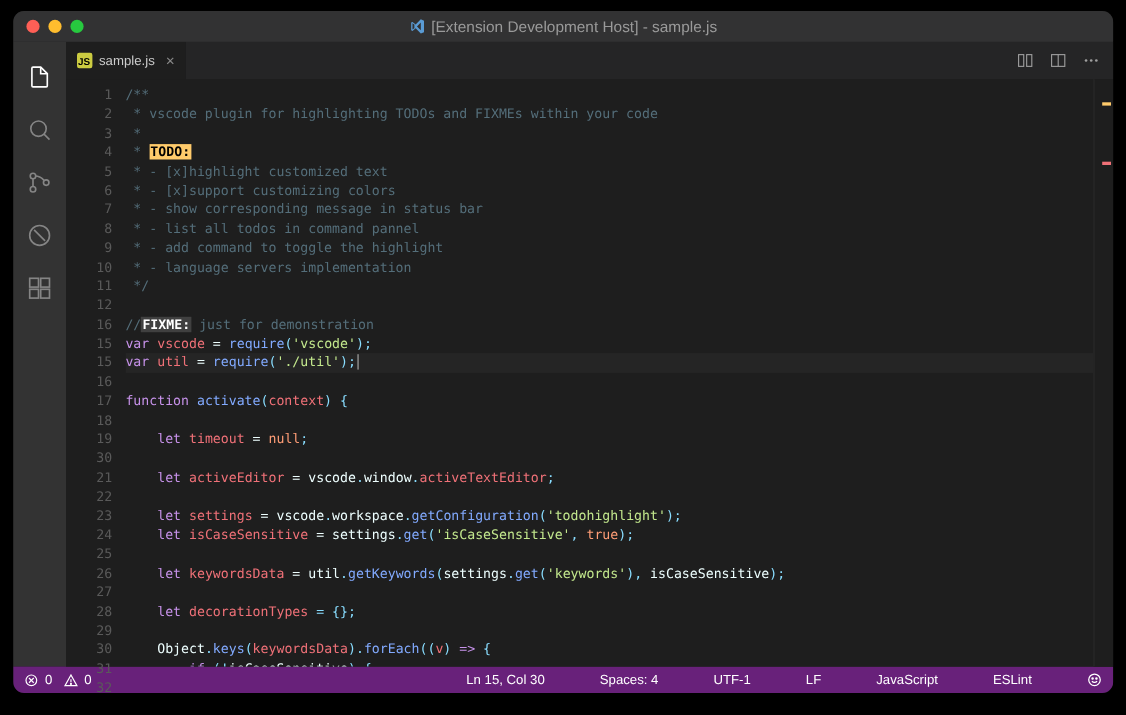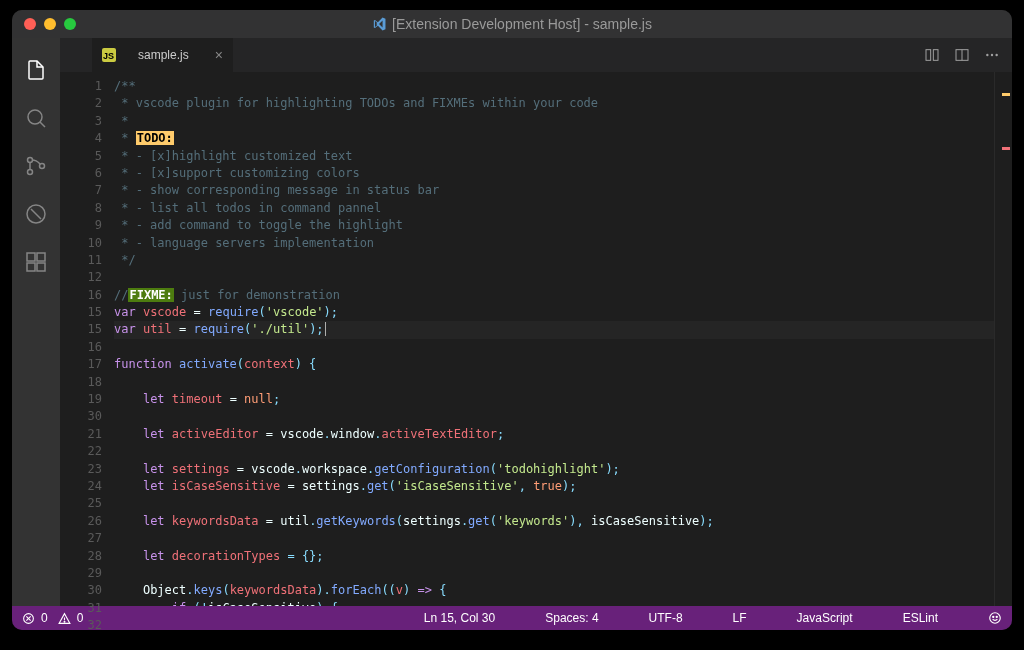--- a/index.html
+++ b/index.html
@@ -17,42 +17,42 @@
   .titletext { position:absolute; left:50%; transform:translateX(-50%); color:#9a9a9a; font-size:14px; display:flex; align-items:center; gap:6px; }
   .vsicon { width:14px; height:14px; display:inline-block; }
   .body { flex:1; display:flex; min-height:0; }
   .activitybar {
     width:48px; background:#333333; display:flex; flex-direction:column; align-items:center; padding-top:8px; flex-shrink:0;
   }
   .activitybar .aicon { color:#858585; margin:12px 0; cursor:pointer; }
   .activitybar .aicon.active { color:#fff; }
   .main { flex:1; display:flex; flex-direction:column; min-width:0; }
   .tabbar { height:34px; background:#252526; display:flex; align-items:stretch; }
-  .tab { background:#1e1e1e; display:flex; align-items:center; padding:0 10px; gap:22px; font-size:12px; color:#ccc; border-right:1px solid #252526;margin-left:32px;}
+  .tab { background:#1e1e1e; display:flex; align-items:center; padding:0 10px; gap:6px; font-size:12px; color:#ccc; border-right:1px solid #252526;}
   .tab .jsicon { width:14px; height:14px; background:#cbcb41; color:#000; font-size:9px; font-weight:bold; display:flex; align-items:flex-end; justify-content:flex-end; padding:1px 2px; border-radius:2px;}
   .tabclose { color:#888; font-size:14px; margin-left:4px; }
   .editor-actions { margin-left:auto; display:flex; align-items:center; gap:14px; padding-right:12px; color:#a0a0a0; }
   .editor-area { flex:1; display:flex; min-height:0; background:#1e1e1e; position:relative; }
   .gutter { width:54px; text-align:right; padding:6px 12px 6px 0; color:#5a5a5a; font-family:Menlo,monospace; font-size:12px; line-height:1.45; user-select:none; flex-shrink:0;}
   .code { flex:1; padding:6px 0; font-family:Menlo,monospace; font-size:12px; line-height:1.45; white-space:pre; color:#d4d4d4; overflow:hidden; position:relative;}
   .minimap { width:18px; background:#1e1e1e; border-left:1px solid #2a2a2a; position:relative; flex-shrink:0;}
   .minimap .mark { position:absolute; right:2px; width:8px; height:3px; }
   .line { height:17.4px; }
   .c-comment { color:#546e7a; }
   .c-kw { color:#c792ea; }
   .c-def { color:#82aaff; }
   .c-var { color:#f07178; }
   .c-str { color:#c3e88d; }
   .c-call { color:#82aaff; }
   .c-ident { color:#eeffff; }
   .c-punc { color:#89ddff; }
   .c-bool { color:#ff9d76; }
   .c-op { color:#c792ea; }
   .hl-todo { background:#ffcb6b; color:#000; padding:0 1px; font-weight:bold; }
-  .hl-fixme { background:#4d7c0f; color:#fff; padding:0 1px; font-weight:bold; }
+  .hl-fixme { background:#404040; color:#fff; padding:0 1px; font-weight:bold; }
   .cursor { border-left:1px solid #aeafad; margin-left:1px; }
   .statusbar {
     height:24px; background:#68217a; color:#fff; display:flex; align-items:center; font-size:12px; padding:0 10px; flex-shrink:0;
   }
   .statusbar .sgroup { display:flex; align-items:center; gap:6px; }
   .statusbar .right { margin-left:auto; display:flex; gap:14px; align-items:center;}
   .statusbar .item { cursor:pointer;padding-left:36px; }
   svg { display:block; }
   .hl-line { background: rgba(255,255,255,0.03); }
 </style>
@@ -204,21 +204,21 @@
             <path d="M12 3L2 21h20L12 3z"></path>
             <line x1="12" y1="10" x2="12" y2="15"></line>
             <circle cx="12" cy="18" r="0.8" fill="currentColor"></circle>
           </svg>
       </span>
       <span>0</span>
     </div>
     <div class="right">
       <span class="item">Ln 15, Col 30</span>
       <span class="item">Spaces: 4</span>
-      <span class="item">UTF-8</span>
+      <span class="item">UTF-1</span>
       <span class="item">LF</span>
       <span class="item">JavaScript</span>
       <span class="item">ESLint</span>
       <span class="item">
         <svg width="14" height="14" viewBox="0 0 24 24" fill="none" stroke="currentColor" stroke-width="2">
             <circle cx="12" cy="12" r="9"></circle>
             <path d="M8 14s1.5 2 4 2 4-2 4-2"></path>
             <circle cx="9" cy="10" r="1" fill="currentColor"></circle>
             <circle cx="15" cy="10" r="1" fill="currentColor"></circle>
           </svg>

